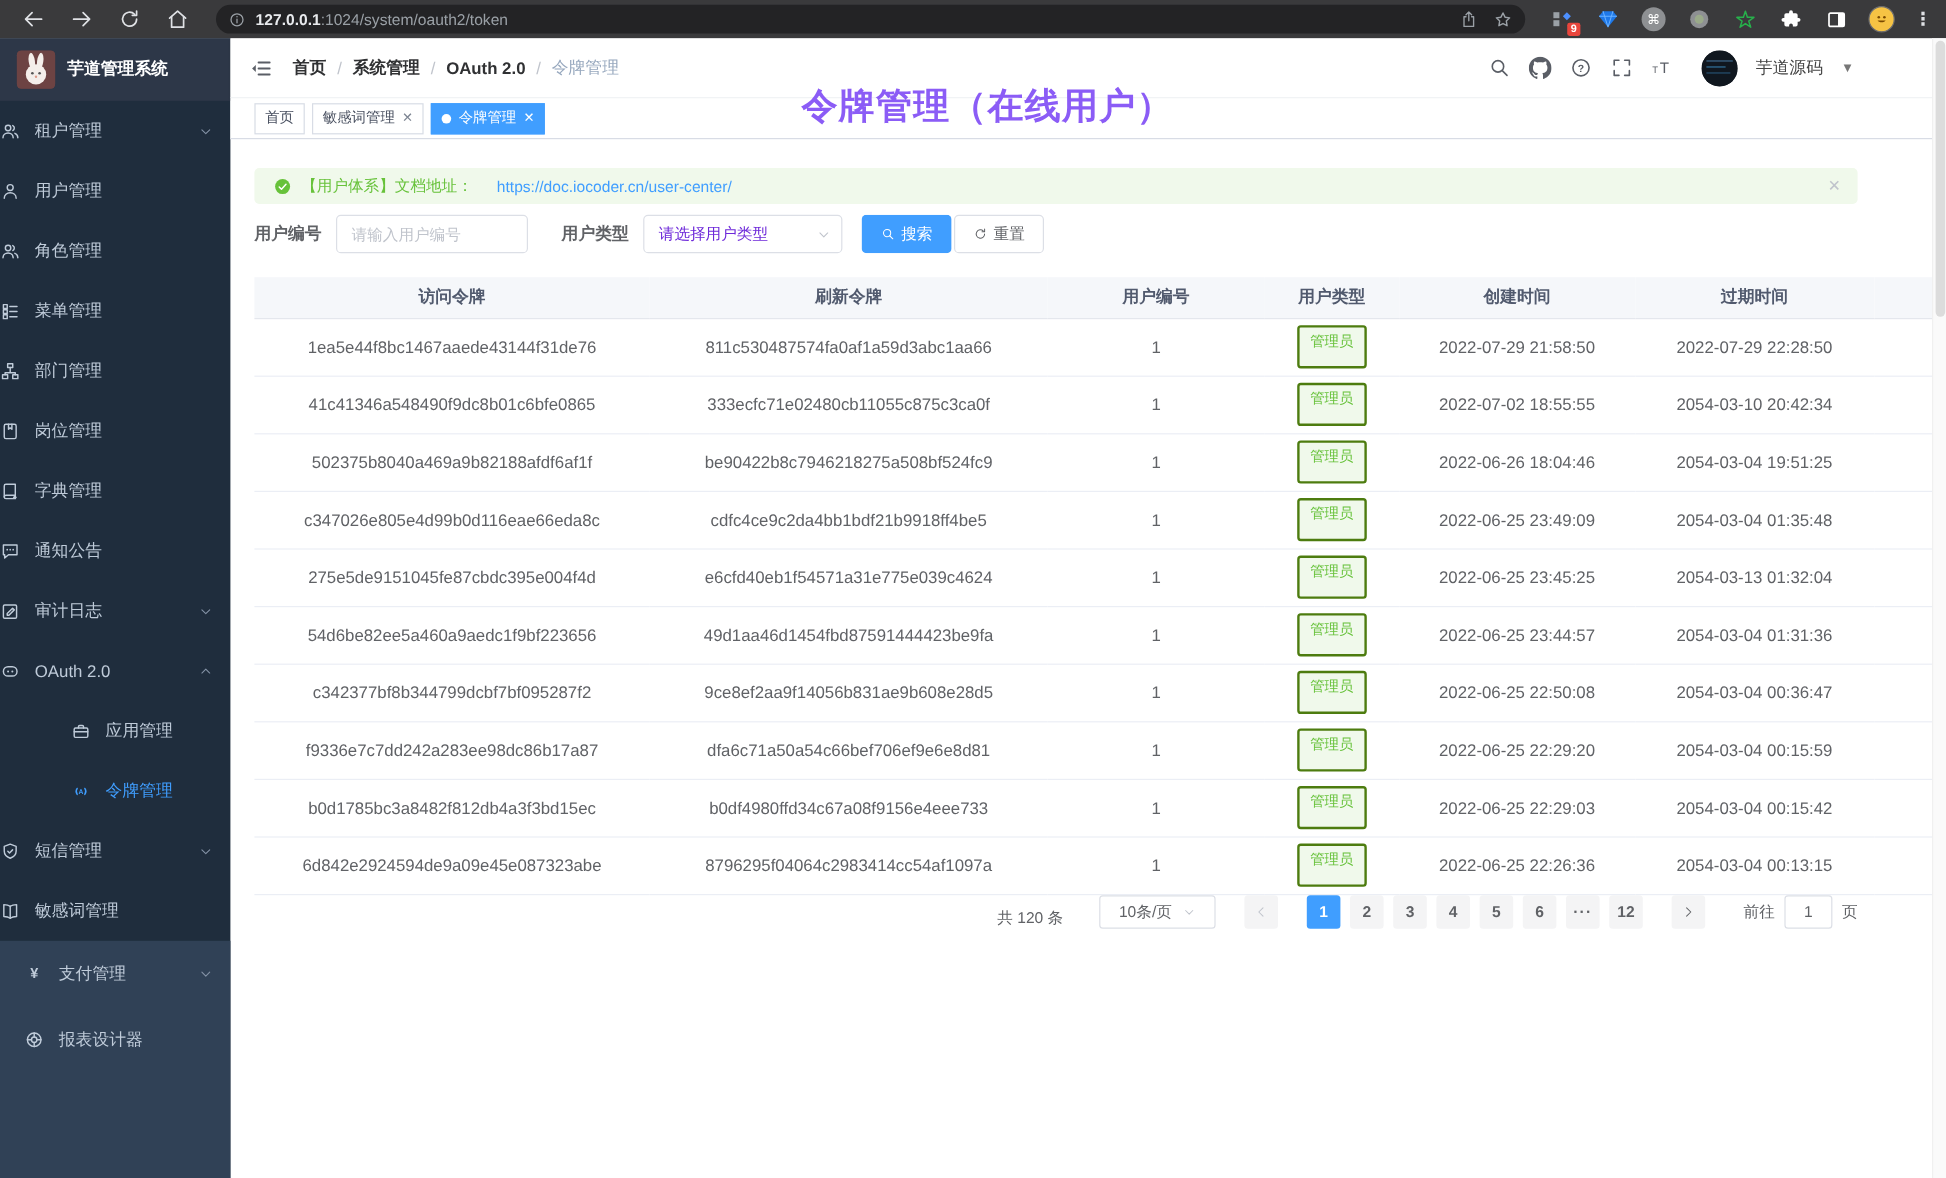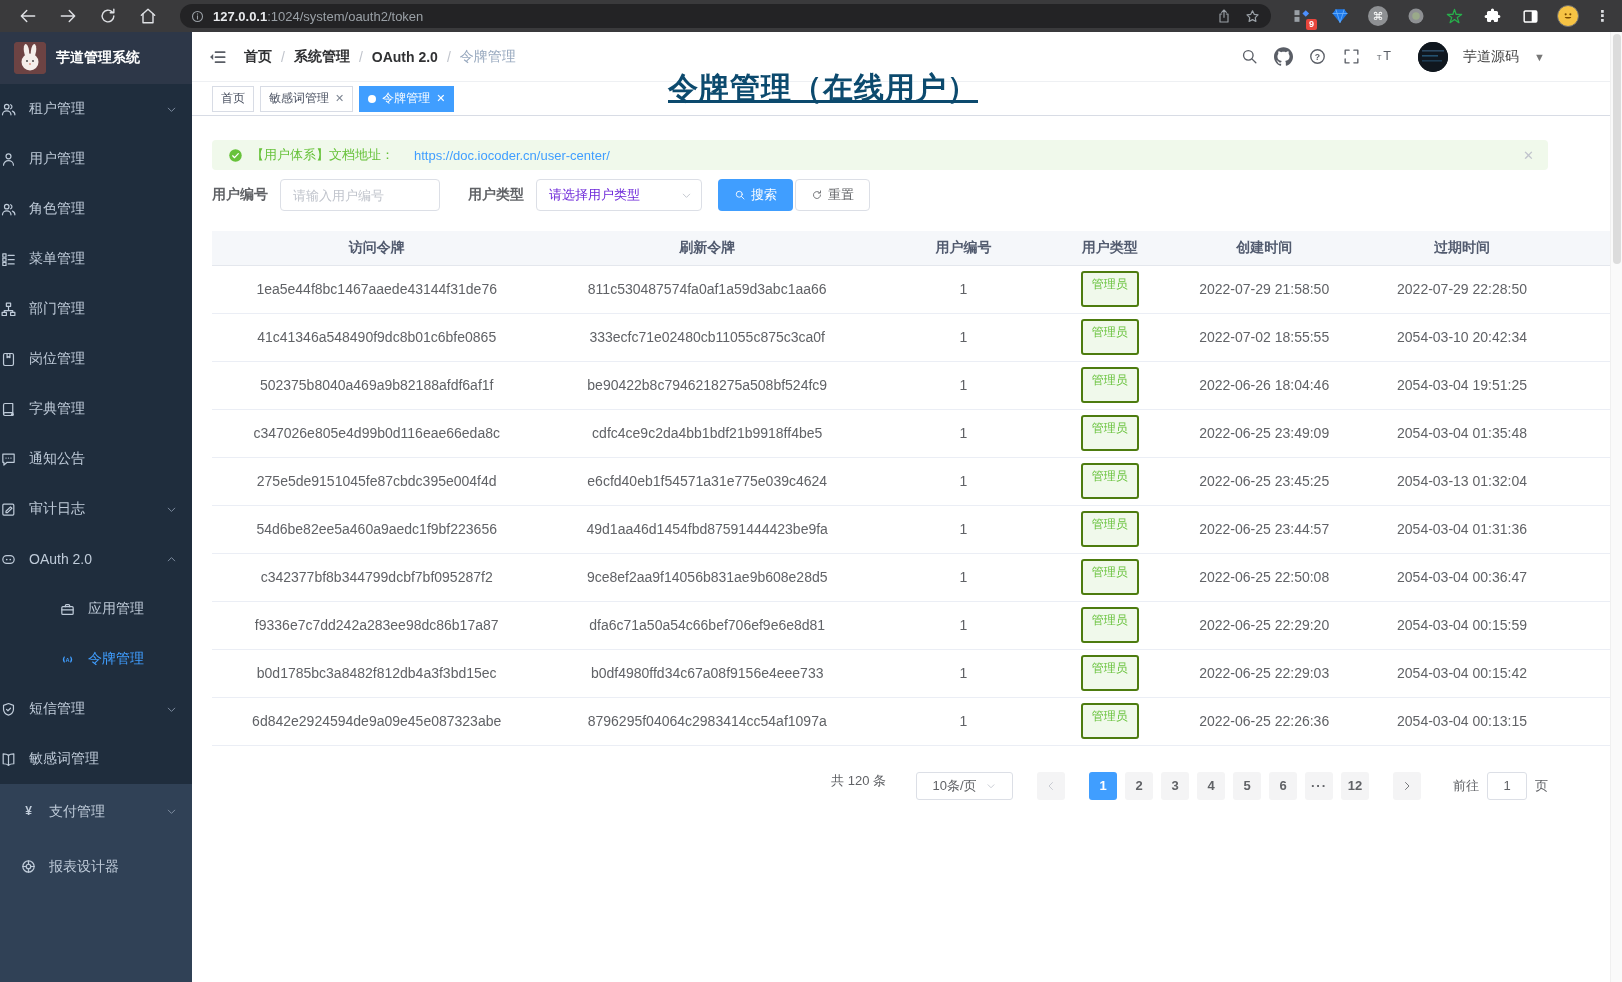--- a/index.html
+++ b/index.html
@@ -83,21 +83,21 @@
   tbody td{height:48px;text-align:center;color:#606266;font-size:14px;border-bottom:1px solid #ebeef5;white-space:nowrap;overflow:hidden}
   th:nth-child(1),td:nth-child(1){width:288px}
   th:nth-child(2),td:nth-child(2){width:290px}
   th:nth-child(3),td:nth-child(3){width:158px}
   th:nth-child(4),td:nth-child(4){width:98px}
   th:nth-child(5),td:nth-child(5){width:172px}
   th:nth-child(6),td:nth-child(6){width:174px}
   th:nth-child(7),td:nth-child(7){width:156px}
   .tag-success{display:inline-block;padding:0 9px;height:36px;line-height:22px;background:#f0f9eb;border:2px solid #4d7c0f;color:#67c23a;border-radius:3px;font-size:12px}
 
-  .pagination{margin-top:26px;display:flex;align-items:flex-start;justify-content:flex-end;font-size:13px;color:#606266;gap:24px}
+  .pagination{display:flex;align-items:flex-end;justify-content:flex-end;font-size:13px;color:#606266;gap:24px}
   .pg-total{margin-right:6px;color:#606266}
   .pg-size{width:97px;height:28px;border:1px solid #dcdfe6;border-radius:3px;display:flex;align-items:center;justify-content:center;gap:8px;color:#606266;cursor:pointer;background:#fff}
   .pg-size .sv{width:12px;height:12px;color:#c0c4cc}
   .pg-btn{min-width:28px;height:28px;background:#f4f4f5;border-radius:3px;display:flex;align-items:center;justify-content:center;color:#606266;font-weight:600;cursor:pointer;padding:0 4px}
   .pg-btn.disabled{color:#c0c4cc;cursor:default}
   .pg-btn.active{background:#409eff;color:#fff}
   .pg-btn.more{letter-spacing:1px;font-weight:700}
   .pg-goto{margin-left:8px;display:flex;align-items:center;gap:8px}
   .pg-goto input{width:40px;height:28px;border:1px solid #dcdfe6;border-radius:3px;text-align:center;font-size:13px;color:#606266}
 
@@ -468,21 +468,21 @@
           <span>敏感词管理</span>
           <span class="x">✕</span>
         </div>
         <div class="tag-item active">
           <span class="dot"></span>
           <span>令牌管理</span>
           <span class="x">✕</span>
         </div>
       </div>
 
-    <div class="annotation" id="annotation" style="color: #0c4a6e; text-decoration: underline;">令牌管理（在线用户）</div>
+    <div class="annotation" id="annotation" style="color: #8b5cf6;">令牌管理（在线用户）</div>
 
     <div class="content">
       <div class="alert">
         <svg class="chk" viewBox="0 0 24 24">
             <circle cx="12" cy="12" r="10" fill="#67c23a"></circle>
             <path d="M7.5 12.5l3 3 6-6.5" stroke="#fff" stroke-width="2" fill="none" stroke-linecap="round" stroke-linejoin="round"></path>
           </svg>
         <span>【用户体系】文档地址：</span>
         <a>https://doc.iocoder.cn/user-center/</a>
         <span class="close">✕</span>

